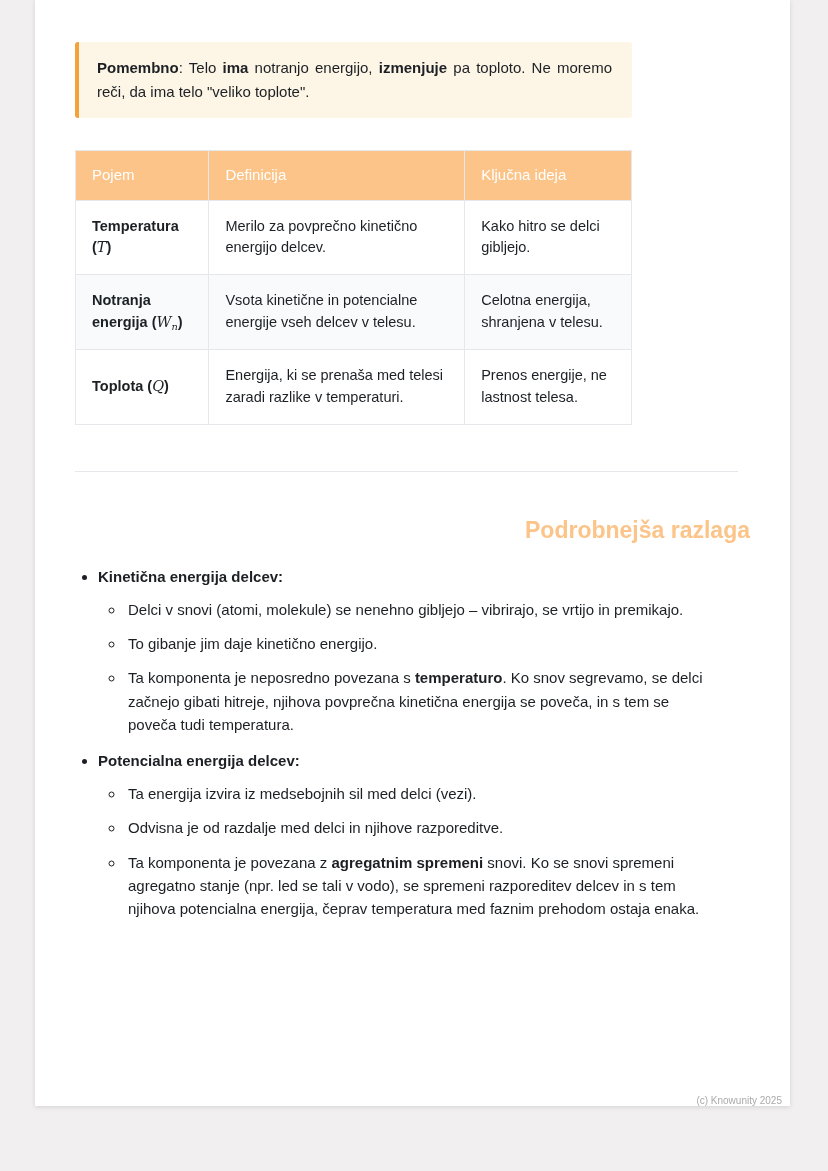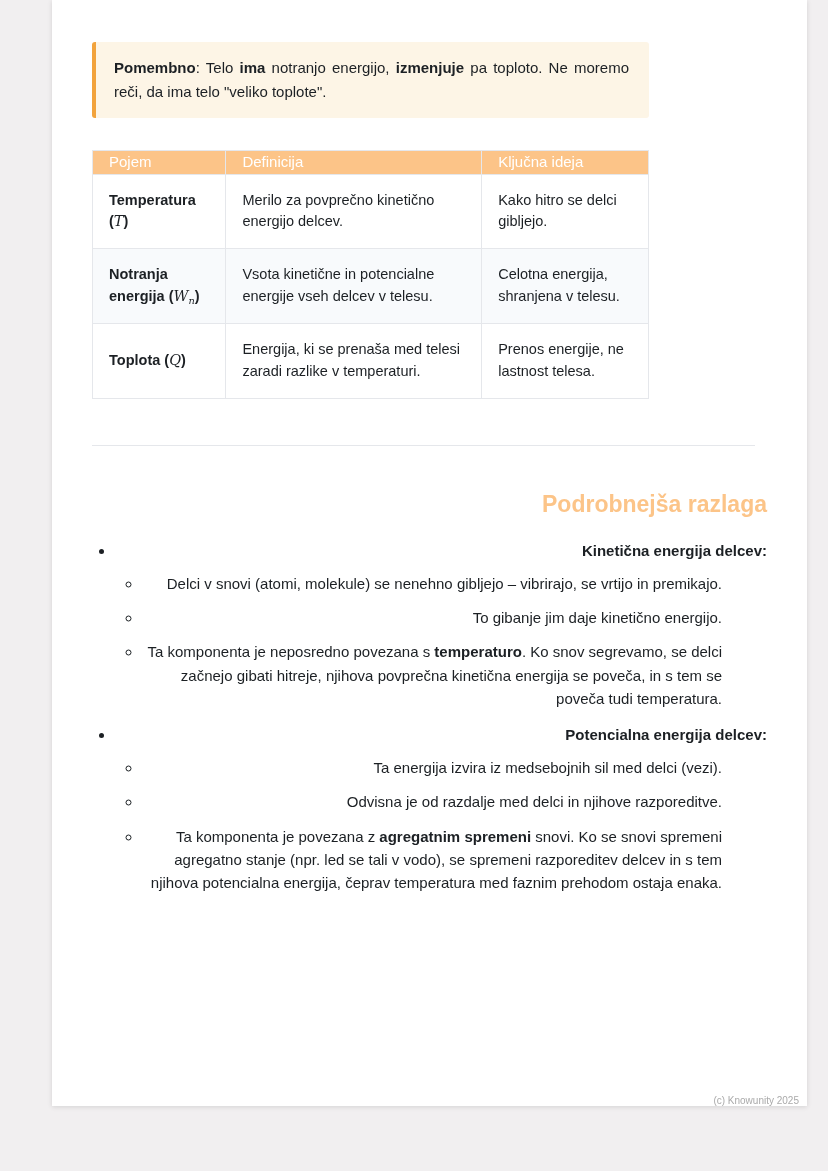--- a/index.html
+++ b/index.html
@@ -7,21 +7,21 @@
     width: 828px; height: 1171px;
     background: var(--outer-bg, #f1eff0);
     font-family: "Liberation Sans", sans-serif;
     color: var(--text, #1c2024);
     overflow: hidden;
   }
   .page {
     position: relative;
     width: 755px;
     min-height: 1106px;
-    margin-left: 52px;
+    margin-left: 35px;
     background: var(--page-bg, #ffffff);
     box-shadow: 0 1px 5px rgba(0,0,0,0.12);
     padding: 42px 40px 70px 40px;
   }
   
   .callout {
     width: 557px;
     background: var(--callout-bg, #fdf5e6);
     border-left: 4px solid var(--accent, #f2a33c);
     border-radius: 3px;
@@ -47,21 +47,21 @@
     text-align: left;
     vertical-align: middle;
     padding: 15px 16px;
     line-height: 1.5;
   }
   .concepts-table th {
     background: var(--table-header-bg, #fcc488);
     color: var(--table-header-text, #ffffff);
     font-weight: 500;
     font-size: 15px;
-    padding: 0 16px;
+    padding: 13px 16px;
   }
   .concepts-table tbody tr:nth-child(2) { background: var(--row-alt-bg, #f8fafc); }
   .concepts-table td.term { font-weight: 700; }
   
   .seg-bold { font-weight: 700; }
   .seg-math {
     font-family: "DejaVu Serif", serif;
     font-style: italic;
     font-weight: 400;
   }
@@ -92,21 +92,20 @@
   h3.subsection-heading .seg-math { color: var(--text, #1c2024); }
   p.intro {
     margin-top: 27px;
     font-size: 15px;
     line-height: 1.5;
   }
   ul.lvl1 {
     margin-top: 24px;
     padding-left: 23px;
     list-style-type: disc;
-    text-align: right;
   }
   ul.lvl1 > li { margin-bottom: 16px; font-size: 15px; }
   .li-title { font-weight: 700; font-size: 15px; }
   ul.lvl2 {
     list-style-type: circle;
     margin-top: 13px;
     padding-left: 27px;
   }
   ul.lvl2 > li {
     margin-bottom: 11px;

